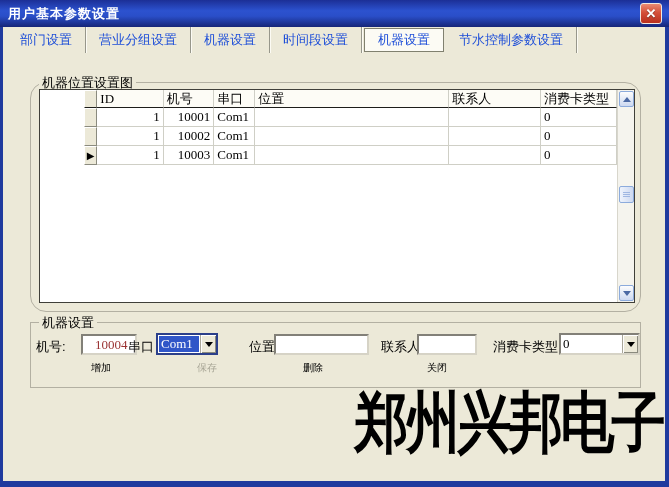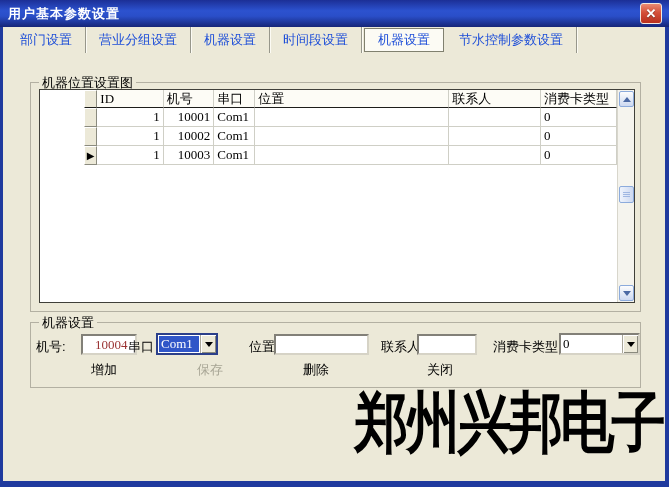--- a/index.html
+++ b/index.html
@@ -52,21 +52,21 @@
     margin:1px 2px 1px 2px;
   }
   
   .groupbox {
     position:absolute; border:1px solid #b3b0a2; background:transparent;
   }
   .groupbox .gb-title {
     position:absolute; top:-9px; left:8px; background:#ece9d8;
     font-size:13px; padding:0 3px; color:#000; white-space:nowrap;
   }
-  #group-grid { left:27px; top:82px; width:611px; height:230px; }
+  #group-grid { left:27px; top:82px; width:611px; height:230px;border-radius:16px; }
   #group-form { left:27px; top:322px; width:611px; height:66px; }
   
   .grid {
     position:absolute; left:8px; top:6px; width:596px; height:214px;
     background:#fff; border:1px solid #3f3f39;
     font-family:"Liberation Serif", serif; font-size:13px;
   }
   .grid-table { position:absolute; left:0; top:0; right:17px;padding-left:44px; }
   .grid-row { display:flex; height:19px; }
   .grid-row.header { height:18px; }
@@ -138,21 +138,21 @@
   #port-combo .combo-value { background:#3056c8; color:#fff; margin:1px; }
   .combo-btn {
     width:16px; background:#ece9d8;
     border-left:1px solid #aaa79a;
     box-shadow:inset 1px 1px 0 #fff, inset -1px -1px 0 #8a8a7e;
     display:flex; align-items:center; justify-content:center; cursor:pointer;
   }
   .combo-arrow { width:0; height:0; border-left:4px solid transparent; border-right:4px solid transparent; border-top:5px solid #000; }
   .btn-row { position:absolute; left:0; right:0; top:38px; height:24px; }
   .flat-btn {
-    position:absolute; font-size:13px; color:#000; cursor:pointer; white-space:nowrap;
+    position:absolute; font-size:10px; color:#000; cursor:pointer; white-space:nowrap;
   }
   .flat-btn.disabled { color:#a8a696; cursor:default; }
   #btn-add    { left:60px; }
   #btn-save   { left:166px; }
   #btn-delete { left:272px; }
   #btn-close2 { left:396px; }
   
   .watermark {
     position:absolute; right:2px; top:382px;
     font-size:56px; font-weight:bold; color:#000;

